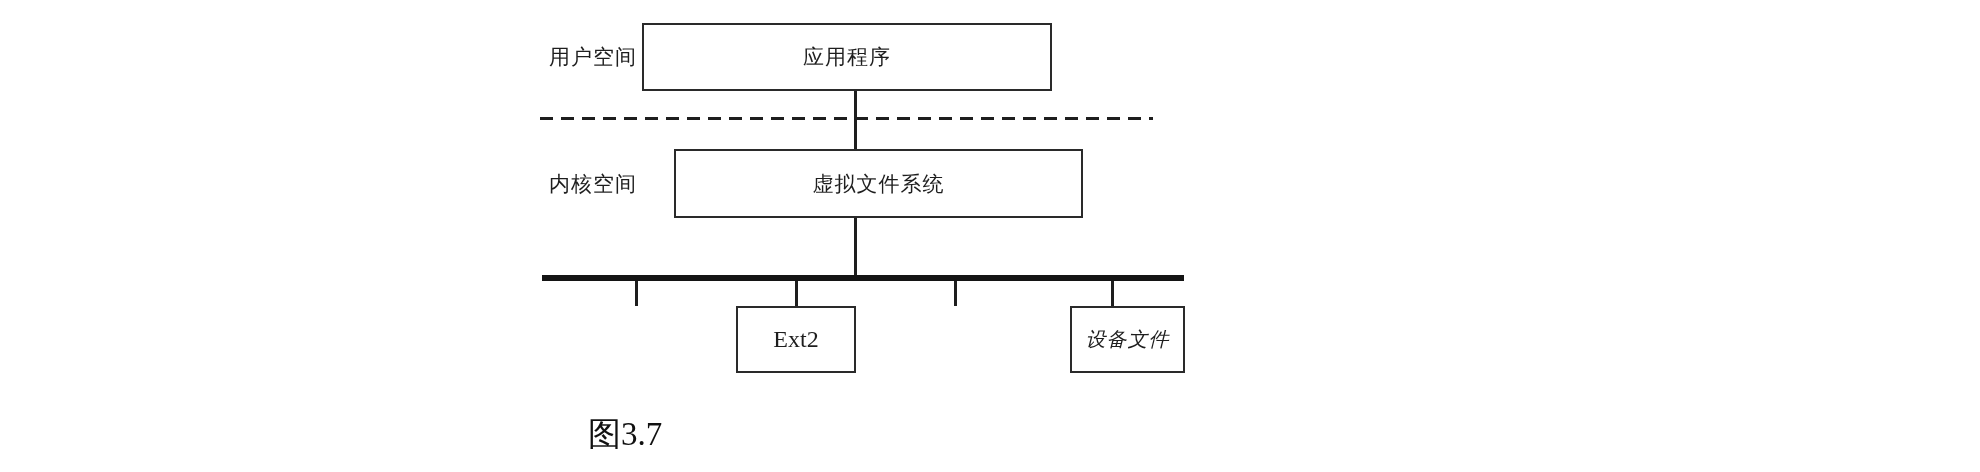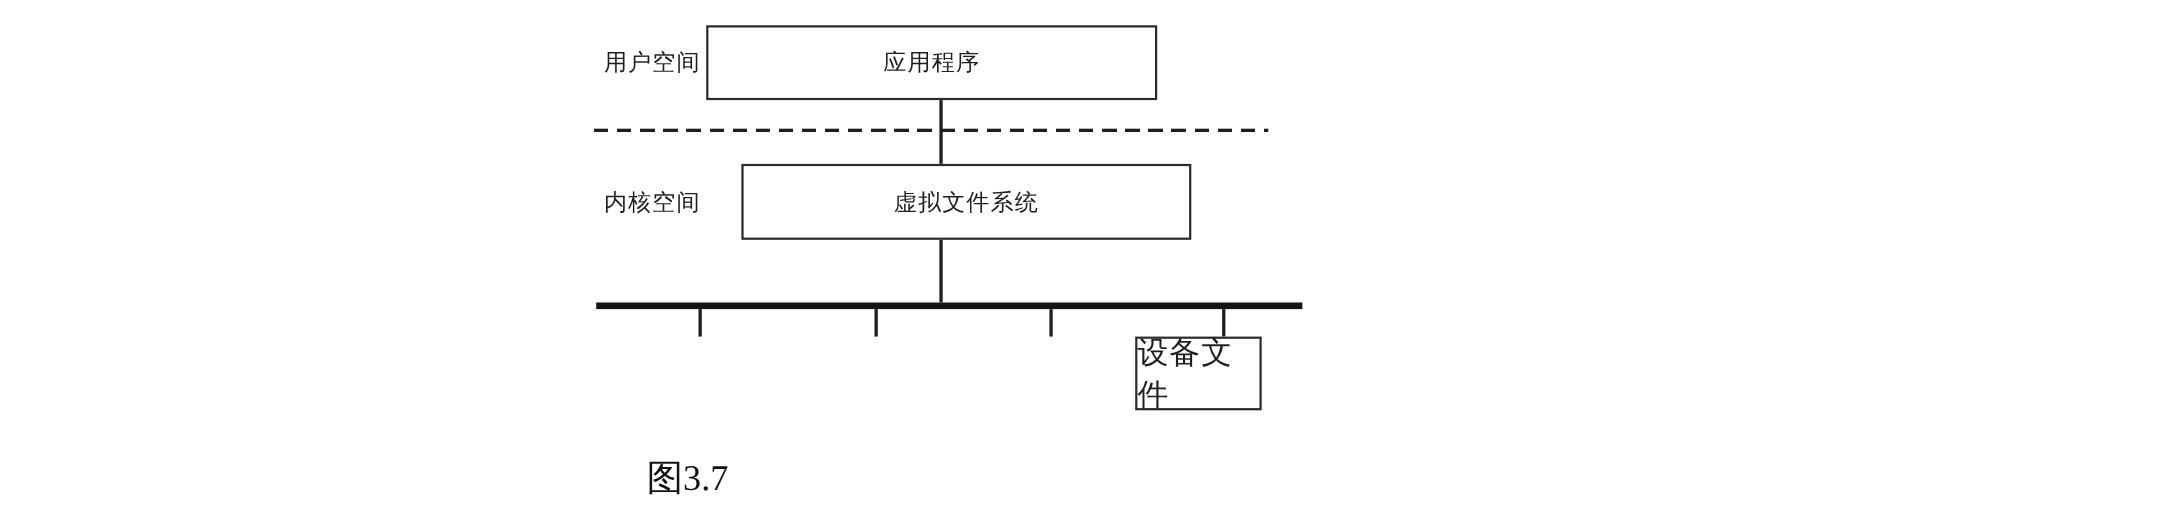--- a/index.html
+++ b/index.html
@@ -70,21 +70,21 @@
   .conn-fs { top: 281px; height: 25px; }
   .conn-fs-0 { left: 635px; }
   .conn-fs-1 { left: 795px; }
   .conn-fs-2 { left: 954px; }
   .conn-fs-3 { left: 1111px; }
   
   .fsbox { top: 306px; height: 67px; font-size: 24px; }
   .fsbox-0 { left: 578px;  width: 117px; }
   .fsbox-1 { left: 736px;  width: 120px; }
   .fsbox-2 { left: 894px;  width: 122px; }
-  .fsbox-3 { left: 1032px; width: 115px; font-size: 28px; letter-spacing: 1px; }
+  .fsbox-3 { left: 1070px; width: 115px; font-size: 20px; letter-spacing: 1px; font-style: italic; }
   
   .caption {
     position: absolute;
     left: 588px;
     top: 412px;
     display: flex;
     align-items: baseline;
     gap: 27px;
     font-size: 33px;
     color: #111111;
@@ -109,19 +109,20 @@
 
   <div class="vline conn-vfs-bus"></div>
 
   <div class="bus"></div>
 
   <div class="vline conn-fs conn-fs-0"></div>
   <div class="vline conn-fs conn-fs-1"></div>
   <div class="vline conn-fs conn-fs-2"></div>
   <div class="vline conn-fs conn-fs-3"></div>
 
+  <div class="node fsbox fsbox-1">Ext2</div>
   <div class="node fsbox fsbox-3">设备文件</div>
 
   <div class="caption">
     <span>图3.7</span>
   </div>
 
 </div>
 
 </body></html>

